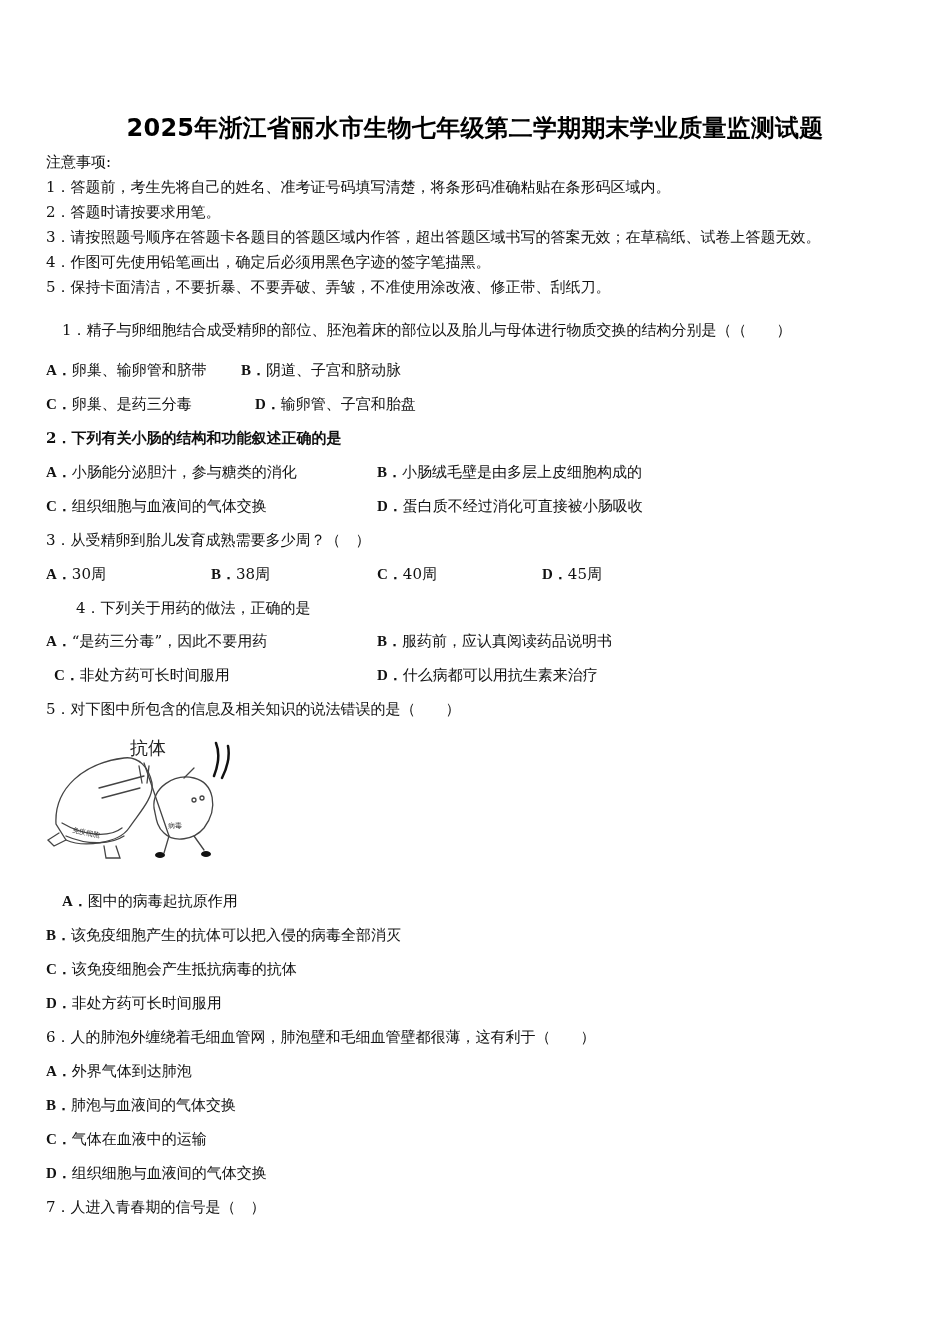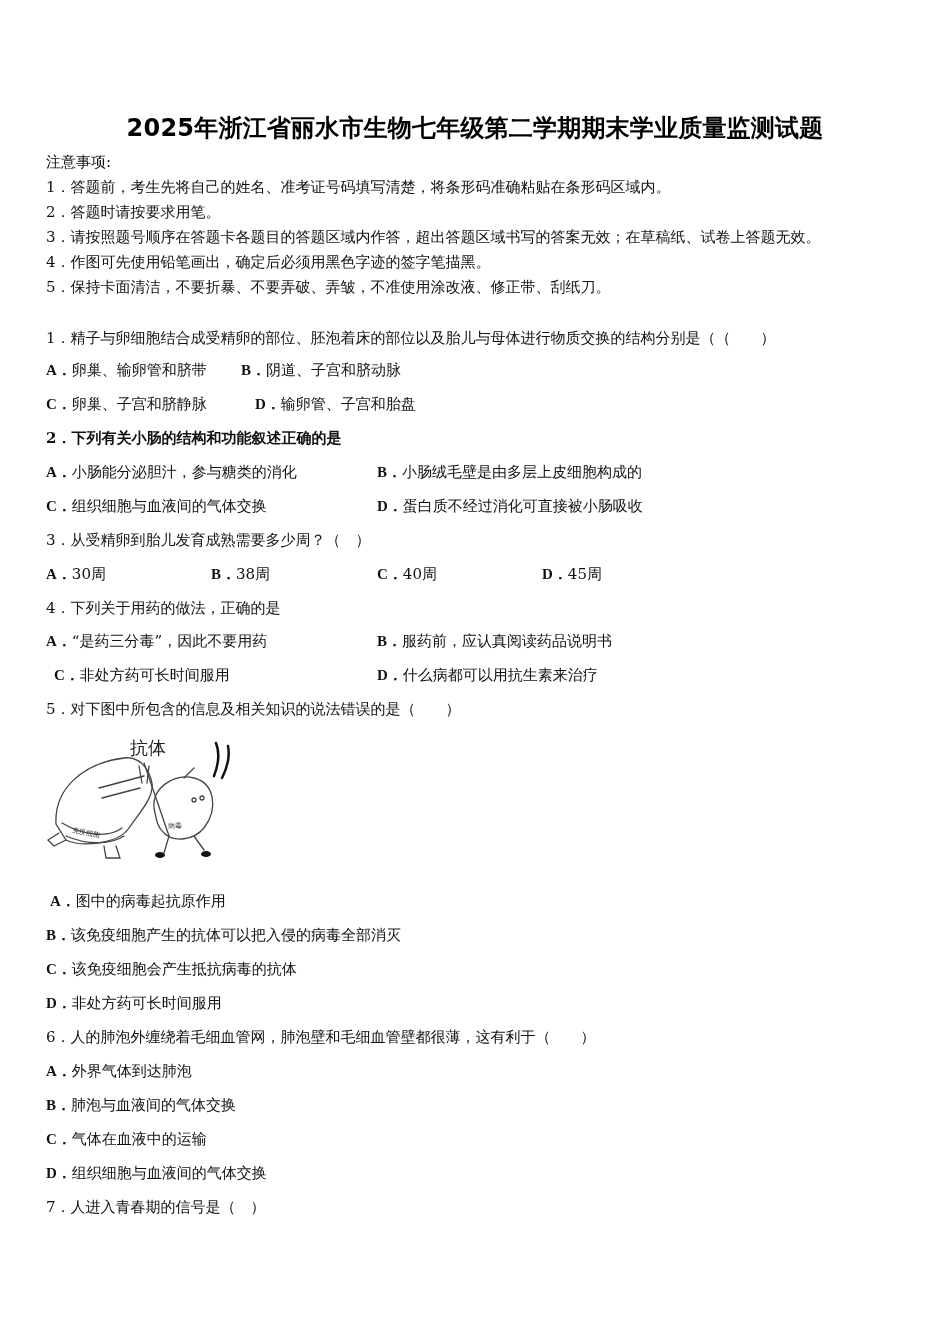--- a/index.html
+++ b/index.html
@@ -28,39 +28,39 @@
 
 <div class="title">2025年浙江省丽水市生物七年级第二学期期末学业质量监测试题</div>
 
 <div class="line" style="top:152px;">注意事项:</div>
 <div class="line" style="top:177px;">1．答题前，考生先将自己的姓名、准考证号码填写清楚，将条形码准确粘贴在条形码区域内。</div>
 <div class="line" style="top:202px;">2．答题时请按要求用笔。</div>
 <div class="line" style="top:227px;">3．请按照题号顺序在答题卡各题目的答题区域内作答，超出答题区域书写的答案无效；在草稿纸、试卷上答题无效。</div>
 <div class="line" style="top:252px;">4．作图可先使用铅笔画出，确定后必须用黑色字迹的签字笔描黑。</div>
 <div class="line" style="top:277px;">5．保持卡面清洁，不要折暴、不要弄破、弄皱，不准使用涂改液、修正带、刮纸刀。</div>
 
-<div class="line" style="top:328px;">1．精子与卵细胞结合成受精卵的部位、胚泡着床的部位以及胎儿与母体进行物质交换的结构分别是（（　　）</div>
+<div class="line" style="top:320px;margin-left:16px;">1．精子与卵细胞结合成受精卵的部位、胚泡着床的部位以及胎儿与母体进行物质交换的结构分别是（（　　）</div>
 <div class="opt" style="left:46px; top:360px;"><b>A．</b><span>卵巢、输卵管和脐带</span></div>
 <div class="opt" style="left:241px; top:360px;"><b>B．</b><span>阴道、子宫和脐动脉</span></div>
-<div class="opt" style="left:46px; top:394px;"><b>C．</b><span>卵巢、子宫和脐静脉</span></div>
+<div class="opt" style="left:46px; top:394px;"><b>C．</b><span>卵巢、是药三分毒</span></div>
 <div class="opt" style="left:255px; top:394px;"><b>D．</b><span>输卵管、子宫和胎盘</span></div>
 
 <div class="line" style="top:428px;font-weight:bold;">2．下列有关小肠的结构和功能叙述正确的是</div>
 <div class="opt" style="left:46px; top:462px;"><b>A．</b><span>小肠能分泌胆汁，参与糖类的消化</span></div>
 <div class="opt" style="left:377px; top:462px;"><b>B．</b><span>小肠绒毛壁是由多层上皮细胞构成的</span></div>
 <div class="opt" style="left:46px; top:496px;"><b>C．</b><span>组织细胞与血液间的气体交换</span></div>
 <div class="opt" style="left:377px; top:496px;"><b>D．</b><span>蛋白质不经过消化可直接被小肠吸收</span></div>
 
 <div class="line" style="top:530px;">3．从受精卵到胎儿发育成熟需要多少周？（　）</div>
 <div class="opt" style="left:46px; top:564px;"><b>A．</b><span>30周</span></div>
 <div class="opt" style="left:211px; top:564px;"><b>B．</b><span>38周</span></div>
 <div class="opt" style="left:377px; top:564px;text-align:right;"><b>C．</b><span>40周</span></div>
 <div class="opt" style="left:542px; top:564px;"><b>D．</b><span>45周</span></div>
 
-<div class="line" style="top:598px;">4．下列关于用药的做法，正确的是</div>
+<div class="line" style="top:598px;margin-left:30px;">4．下列关于用药的做法，正确的是</div>
 <div class="opt" style="left:46px; top:631px;"><b>A．</b><span>“是药三分毒”，因此不要用药</span></div>
 <div class="opt" style="left:377px; top:631px;"><b>B．</b><span>服药前，应认真阅读药品说明书</span></div>
 <div class="opt" style="left:46px; top:665px;margin-left:8px;"><b>C．</b><span>非处方药可长时间服用</span></div>
 <div class="opt" style="left:377px; top:665px;"><b>D．</b><span>什么病都可以用抗生素来治疗</span></div>
 
 <div class="line" style="top:699px;">5．对下图中所包含的信息及相关知识的说法错误的是（　　）</div>
 
 <div class="figure">
   <svg width="200" height="145" viewBox="0 0 200 145">
     <g fill="none" stroke="#444" stroke-width="1.3" stroke-linecap="round">
@@ -95,21 +95,21 @@
 
     <ellipse cx="116" cy="127" rx="5" ry="3" fill="#111"></ellipse>
     <ellipse cx="162" cy="126" rx="5" ry="3" fill="#111"></ellipse>
 
     <text x="86" y="26" font-size="18" font-family="DejaVu Sans, sans-serif" fill="#222">抗体</text>
     <text x="28" y="104" font-size="7" font-family="DejaVu Sans, sans-serif" fill="#333" transform="rotate(12 28 104)">免疫细胞</text>
     <text x="124" y="100" font-size="7" font-family="DejaVu Sans, sans-serif" fill="#333">病毒</text>
   </svg>
 </div>
 
-<div class="opt" style="left:50px; top:891px;"><b>A．</b><span>图中的病毒起抗原作用</span></div>
+<div class="opt" style="left:62px; top:891px;"><b>A．</b><span>图中的病毒起抗原作用</span></div>
 <div class="opt" style="left:46px; top:925px;"><b>B．</b><span>该免疫细胞产生的抗体可以把入侵的病毒全部消灭</span></div>
 <div class="opt" style="left:46px; top:959px;"><b>C．</b><span>该免疫细胞会产生抵抗病毒的抗体</span></div>
 <div class="opt" style="left:46px; top:993px;"><b>D．</b><span>非处方药可长时间服用</span></div>
 
 <div class="line" style="top:1027px;">6．人的肺泡外缠绕着毛细血管网，肺泡壁和毛细血管壁都很薄，这有利于（　　）</div>
 <div class="opt" style="left:46px; top:1061px;"><b>A．</b><span>外界气体到达肺泡</span></div>
 <div class="opt" style="left:46px; top:1095px;"><b>B．</b><span>肺泡与血液间的气体交换</span></div>
 <div class="opt" style="left:46px; top:1129px;"><b>C．</b><span>气体在血液中的运输</span></div>
 <div class="opt" style="left:46px; top:1163px;"><b>D．</b><span>组织细胞与血液间的气体交换</span></div>
 

